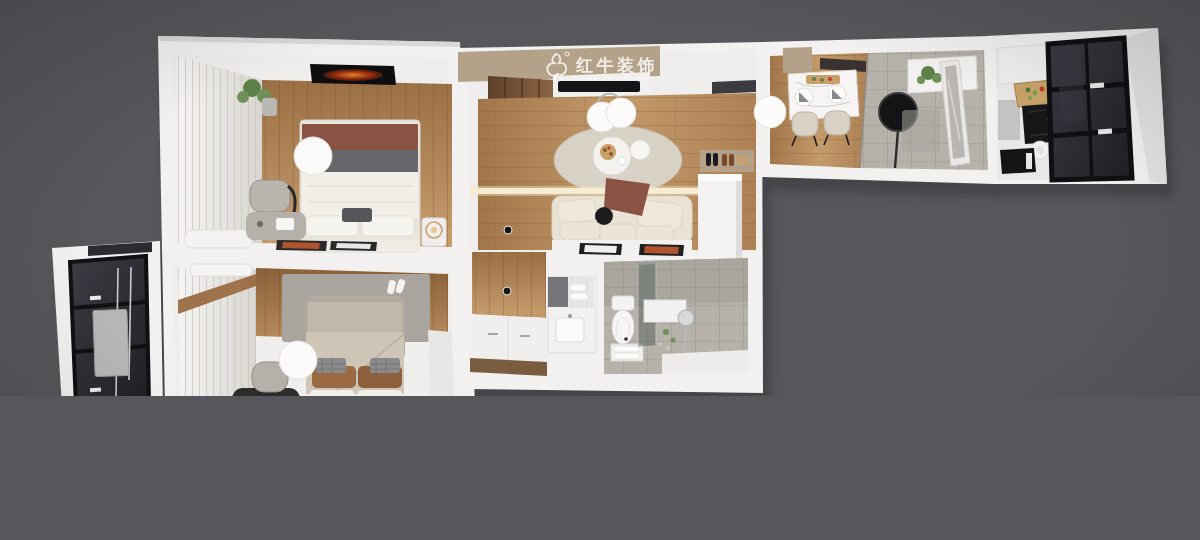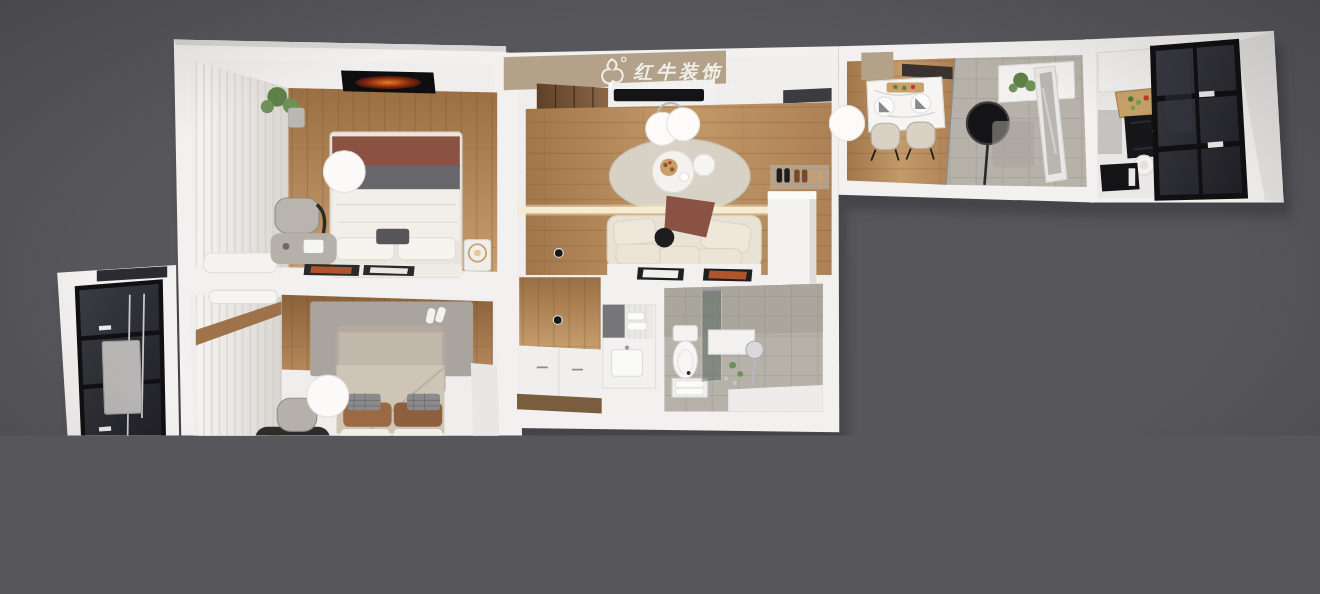--- a/index.html
+++ b/index.html
@@ -3,21 +3,21 @@
 <meta charset="utf-8">
 <style>
   :root{
     --bg:#57575b; --wall:#f2f1ef; --wall_shade:#d9d8d6; --soffit_tan:#b3a289;
     --tile:#b6b1a9; --glass_dark:#2b2b31; --frame_black:#141416;
     --sofa_cream:#e9e3d5; --rug_beige:#d8d2c6; --rug_gray:#a9a49e;
     --throw_brown:#8a5242; --accent_orange:#b55f33; --plant_green:#5d8048;
     --linen_white:#f2efe9; --watermark_white:#ffffff;
   }
   html,body{margin:0;padding:0;background:var(--bg);}
-  .stage{width:1200px;height:396px;position:relative;overflow:hidden;font-style:italic;}
+  .stage{width:1200px;height:396px;position:relative;overflow:hidden;}
   svg{display:block;font-family:"DejaVu Sans","Liberation Sans",sans-serif;}
   .bg{fill:var(--bg);} .wall{fill:var(--wall);} .wallshade{fill:var(--wall_shade);}
   .soffit{fill:var(--soffit_tan);} .tile{fill:var(--tile);}
   .black{fill:var(--frame_black);} .cream{fill:var(--sofa_cream);}
   .rugbeige{fill:var(--rug_beige);} .ruggray{fill:var(--rug_gray);}
   .brown{fill:var(--throw_brown);} .green{fill:var(--plant_green);}
   .linen{fill:var(--linen_white);}
   .wm-text{fill:var(--watermark_white);opacity:.82;letter-spacing:3.5px;font-size:17px;font-weight:bold;}
   .wm-tag{fill:var(--watermark_white);opacity:.55;letter-spacing:1.8px;font-size:4.6px;}
 </style>

